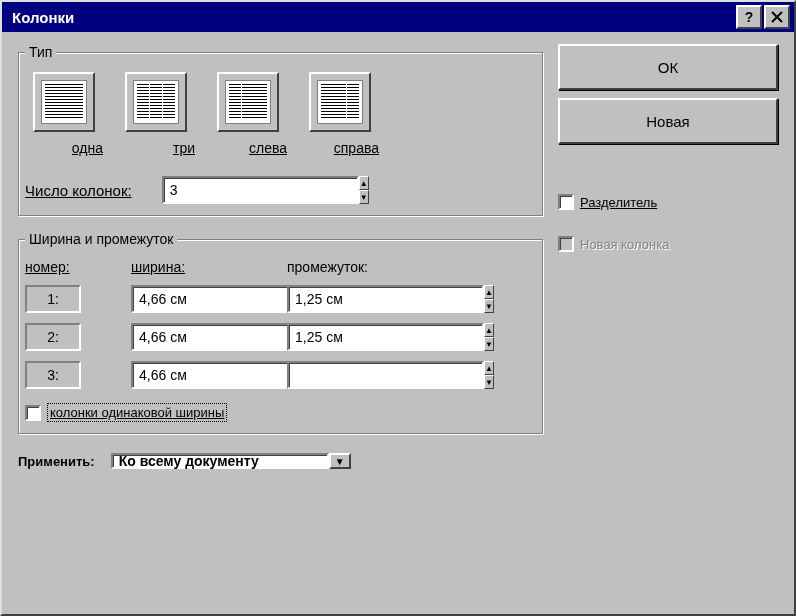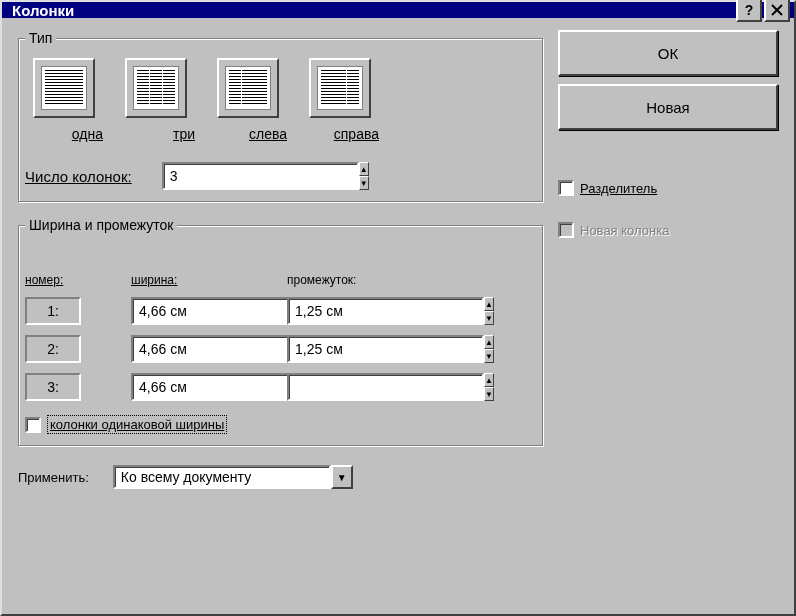--- a/index.html
+++ b/index.html
@@ -14,21 +14,21 @@
       width: 796px;
       height: 616px;
       background: #c0c0c0;
       border: 2px solid;
       border-color: #dfdfdf #404040 #404040 #dfdfdf;
       position: relative;
     }
     .titlebar {
       background: #000080;
       color: #fff;
-      height: 16px;
+      height: 30px;
       padding: 4px 4px 4px 10px;
       display: flex;
       align-items: center;
       justify-content: space-between;
       font-weight: bold;
       font-size: 15px;
     }
     .titlebar-buttons { display: flex; gap: 2px; }
     .title-btn {
       width: 26px; height: 24px;
@@ -147,21 +147,21 @@
     }
     .checkbox.disabled { background: #c0c0c0; }
 
     .width-fieldset { margin-top: 14px; }
     .grid {
       display: grid;
       grid-template-columns: 90px 140px 160px;
       gap: 10px 16px;
       align-items: center;
     }
-    .grid-header { font-size: 12px; margin-top: 28px; }
+    .grid-header { font-size: 14px; }
     .num-label {
       width: 56px; height: 28px;
       border: 2px solid;
       border-color: #808080 #fff #fff #808080;
       display: flex; align-items: center; justify-content: center;
       background: #c0c0c0;
       font-size: 14px;
     }
     .equal-row { margin-top: 14px; }
     .dotted { border: 1px dotted #000; padding: 1px 2px; }
@@ -177,24 +177,24 @@
       box-shadow: 2px 2px 0 #808080;
     }
     .preview-col {
       flex: 1;
       background: repeating-linear-gradient(#000, #000 1px, #fff 1px, #fff 4px);
     }
     .disabled-text { color: #808080; text-shadow: 1px 1px 0 #fff; }
 
     .apply-row {
       margin-top: 18px;
-      display: flex; align-items: center; gap: 24px;
+      display: flex; align-items: center; gap: 16px; font-weight: bold;
     }
     .select {
-      display: flex; width: 240px; height: 24px;
+      display: flex; width: 240px; height: 16px;
     }
     .select-input {
       flex: 1;
       background: #fff;
       border: 2px solid;
       border-color: #808080 #fff #fff #808080;
       box-shadow: inset 1px 1px 0 #404040;
       padding: 2px 6px;
       font-size: 14px;
       display: flex; align-items: center;

